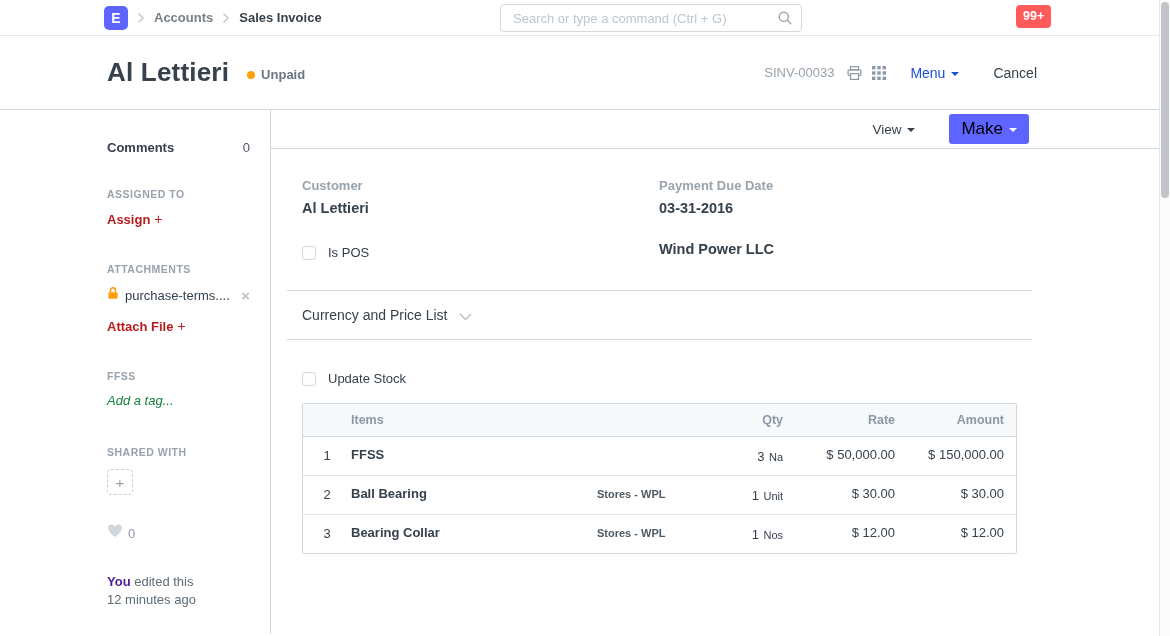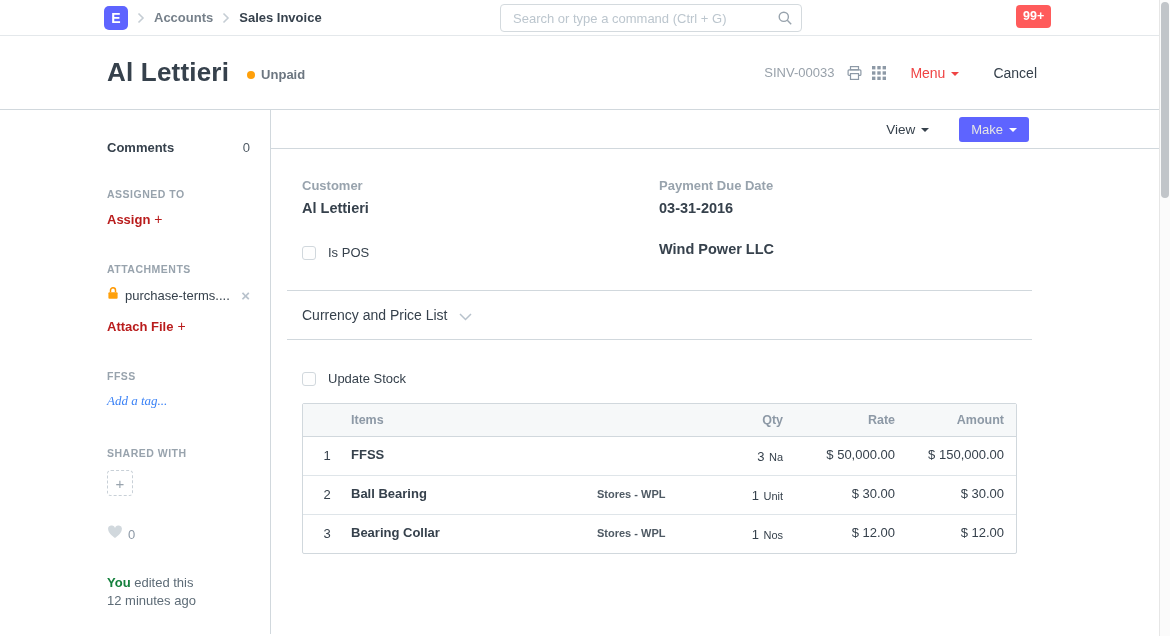--- a/index.html
+++ b/index.html
@@ -35,58 +35,58 @@
   
   .page-header { height:74px; border-bottom:1px solid #d1d8dd; display:flex; align-items:center;
                  padding:0 133px 0 107px; }
   .page-title { font-size:26px; font-weight:700; color:#36414c; letter-spacing:0.2px; }
   .status { display:flex; align-items:center; margin-left:18px; margin-top:4px; }
   .status-dot { width:8px; height:8px; border-radius:50%; background:#ffa00a; margin-right:6px; }
   .status-text { font-size:13px; font-weight:700; color:#6c7680; }
   .header-right { margin-left:auto; display:flex; align-items:center; }
   .doc-id { font-size:13px; color:#98a1aa; }
   .hicon { margin-left:12px; display:flex; align-items:center; cursor:pointer; }
-  .menu-btn { margin-left:24px; font-size:14px; color:#ef4444; display:flex; align-items:center; cursor:pointer; }
+  .menu-btn { margin-left:24px; font-size:14px; color:#1d4ed8; display:flex; align-items:center; cursor:pointer; }
   .cancel-btn { margin-left:34px; font-size:14px; color:#36414c; cursor:pointer; }
 
   
   .content { display:flex; height:524px; overflow:hidden; }
 
   
   .sidebar { width:175px; margin-left:95px; padding:30px 20px 0 12px; flex-shrink:0; }
   .comments-row { display:flex; justify-content:space-between; align-items:center;
                   font-size:13px; margin-bottom:33px; }
   .comments-label { font-weight:700; color:#36414c; }
   .comments-count { color:#4f5a64; }
   .side-heading { font-size:10.5px; font-weight:700; color:#98a3ad; letter-spacing:0.5px; margin-bottom:11px; }
   .side-action { font-size:13px; font-weight:700; color:#b91c1c; cursor:pointer; }
   .side-action .plus { font-weight:400; margin-left:4px; font-size:14px; }
   .gap36 { margin-top:36px; }
   .gap38 { margin-top:38px; }
   .attach-row { display:flex; align-items:center; margin-bottom:14px; }
   .attach-name { font-size:13px; color:#36414c; margin-left:6px; flex:1; cursor:pointer;
                  white-space:nowrap; overflow:hidden; }
   .attach-close { color:#b8c2cc; font-size:15px; font-weight:700; cursor:pointer; line-height:1; }
-  .tag-placeholder { font-size:13px; font-style:italic; color:#3b82f6; cursor:text;font-family:Liberation Serif, serif; }
+  .tag-placeholder { font-size:13px; font-style:italic; color:#15803d; cursor:text; }
   .share-plus { width:26px; height:26px; border:1px dashed #c8d0d7; border-radius:4px; margin-top:6px;
                 color:#98a3ad; font-size:15px; display:flex; align-items:center; justify-content:center; cursor:pointer; }
   .like-row { display:flex; align-items:center; margin-top:29px; }
   .like-count { font-size:13px; color:#8d99a6; margin-left:5px; }
   .activity { margin-top:31px; font-size:13px; color:#5e6c77; line-height:1.35; }
-  .activity .who { font-weight:700; color:#15803d; }
+  .activity .who { font-weight:700; color:#4c1d95; }
   .activity-block { margin-bottom:28px; }
 
   
   .main { flex:1; border-left:1px solid #d1d8dd; background:#fff; overflow:hidden; }
   .toolbar { height:39px; border-bottom:1px solid #d1d8dd; display:flex; align-items:center; }
-  .toolbar-inner { width:777px; display:flex; justify-content:flex-end; align-items:center; padding-right:19px; }
+  .toolbar-inner { width:777px; display:flex; justify-content:flex-end; align-items:center; padding-right:19px;gap:16px; }
   .view-btn { font-size:13.5px; color:#36414c; display:flex; align-items:center; margin-right:18px; cursor:pointer; }
-  .make-btn { background:#5e64ff; color:#e5e5e5; font-size:13px; font-weight:500; border:none;
+  .make-btn { background:#5e64ff; color:#000000; font-size:17px; font-weight:500; border:none;
               border-radius:3px; padding:5px 12px; display:flex; align-items:center; cursor:pointer;
-              font-family:"Liberation Sans", sans-serif;margin-left:12px; }
+              font-family:"Liberation Sans", sans-serif; }
   .form-wrap { width:777px; padding:0 16px; }
   .sec-fields { padding:29px 15px 30px; display:flex; }
   .col-left { width:357px; flex-shrink:0; }
   .col-right { flex:1; }
   .f-label { font-size:13px; font-weight:600; color:#98a3ad; margin-bottom:7px; }
   .f-value { font-size:14.5px; font-weight:700; color:#36414c; }
   .field { margin-bottom:25px; }
   .cb-row { display:flex; align-items:center; margin-top:29px; }
   .cb { width:14px; height:14px; border:1px solid #d1d8dd; border-radius:3px; background:#fefefe;
         margin-right:12px; flex-shrink:0; cursor:pointer; }

